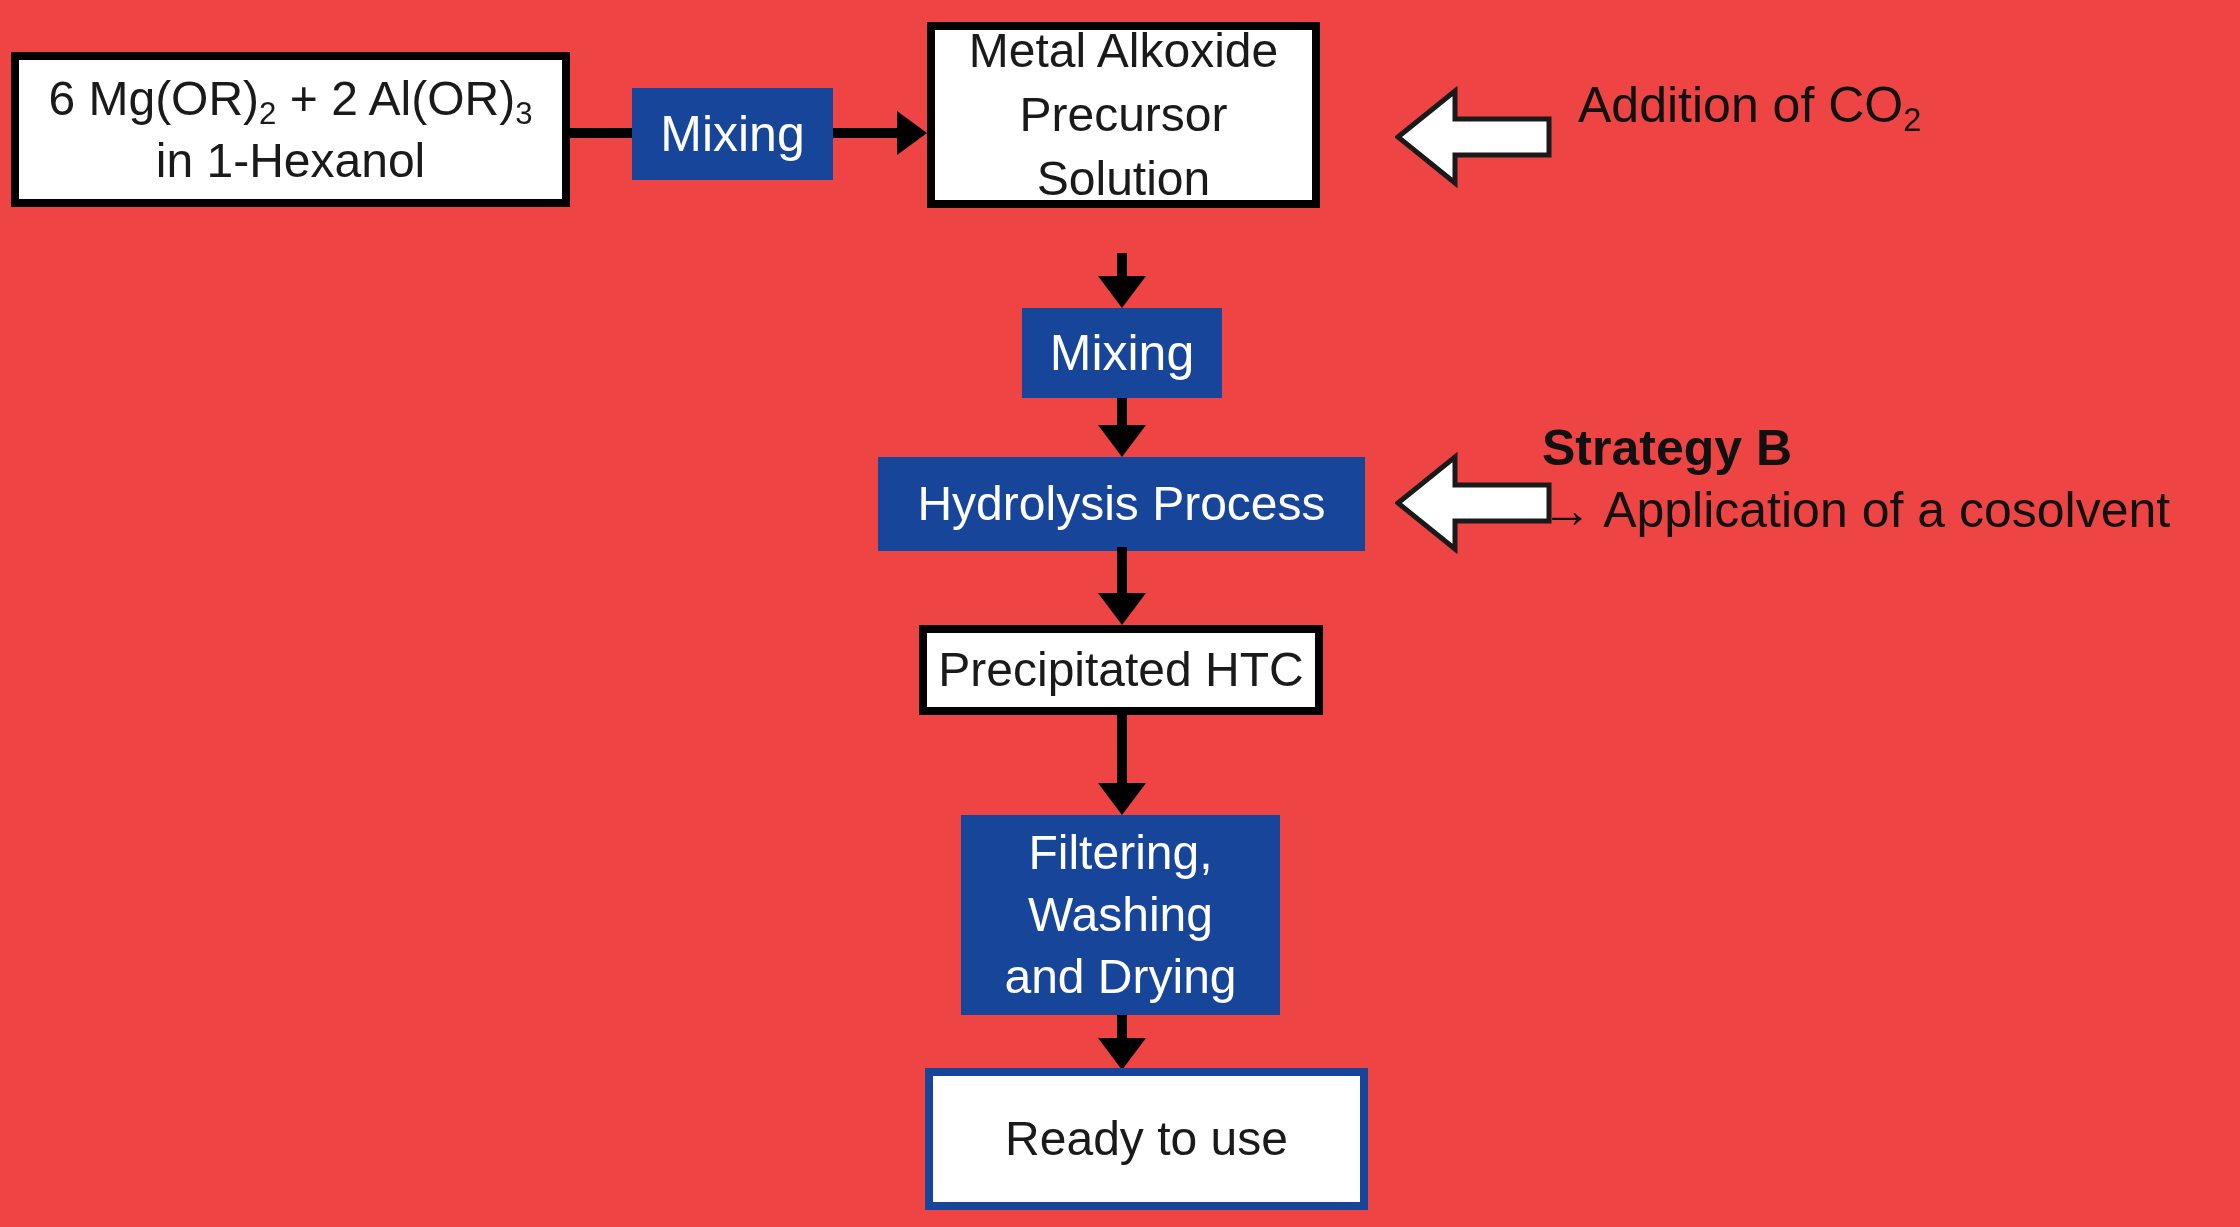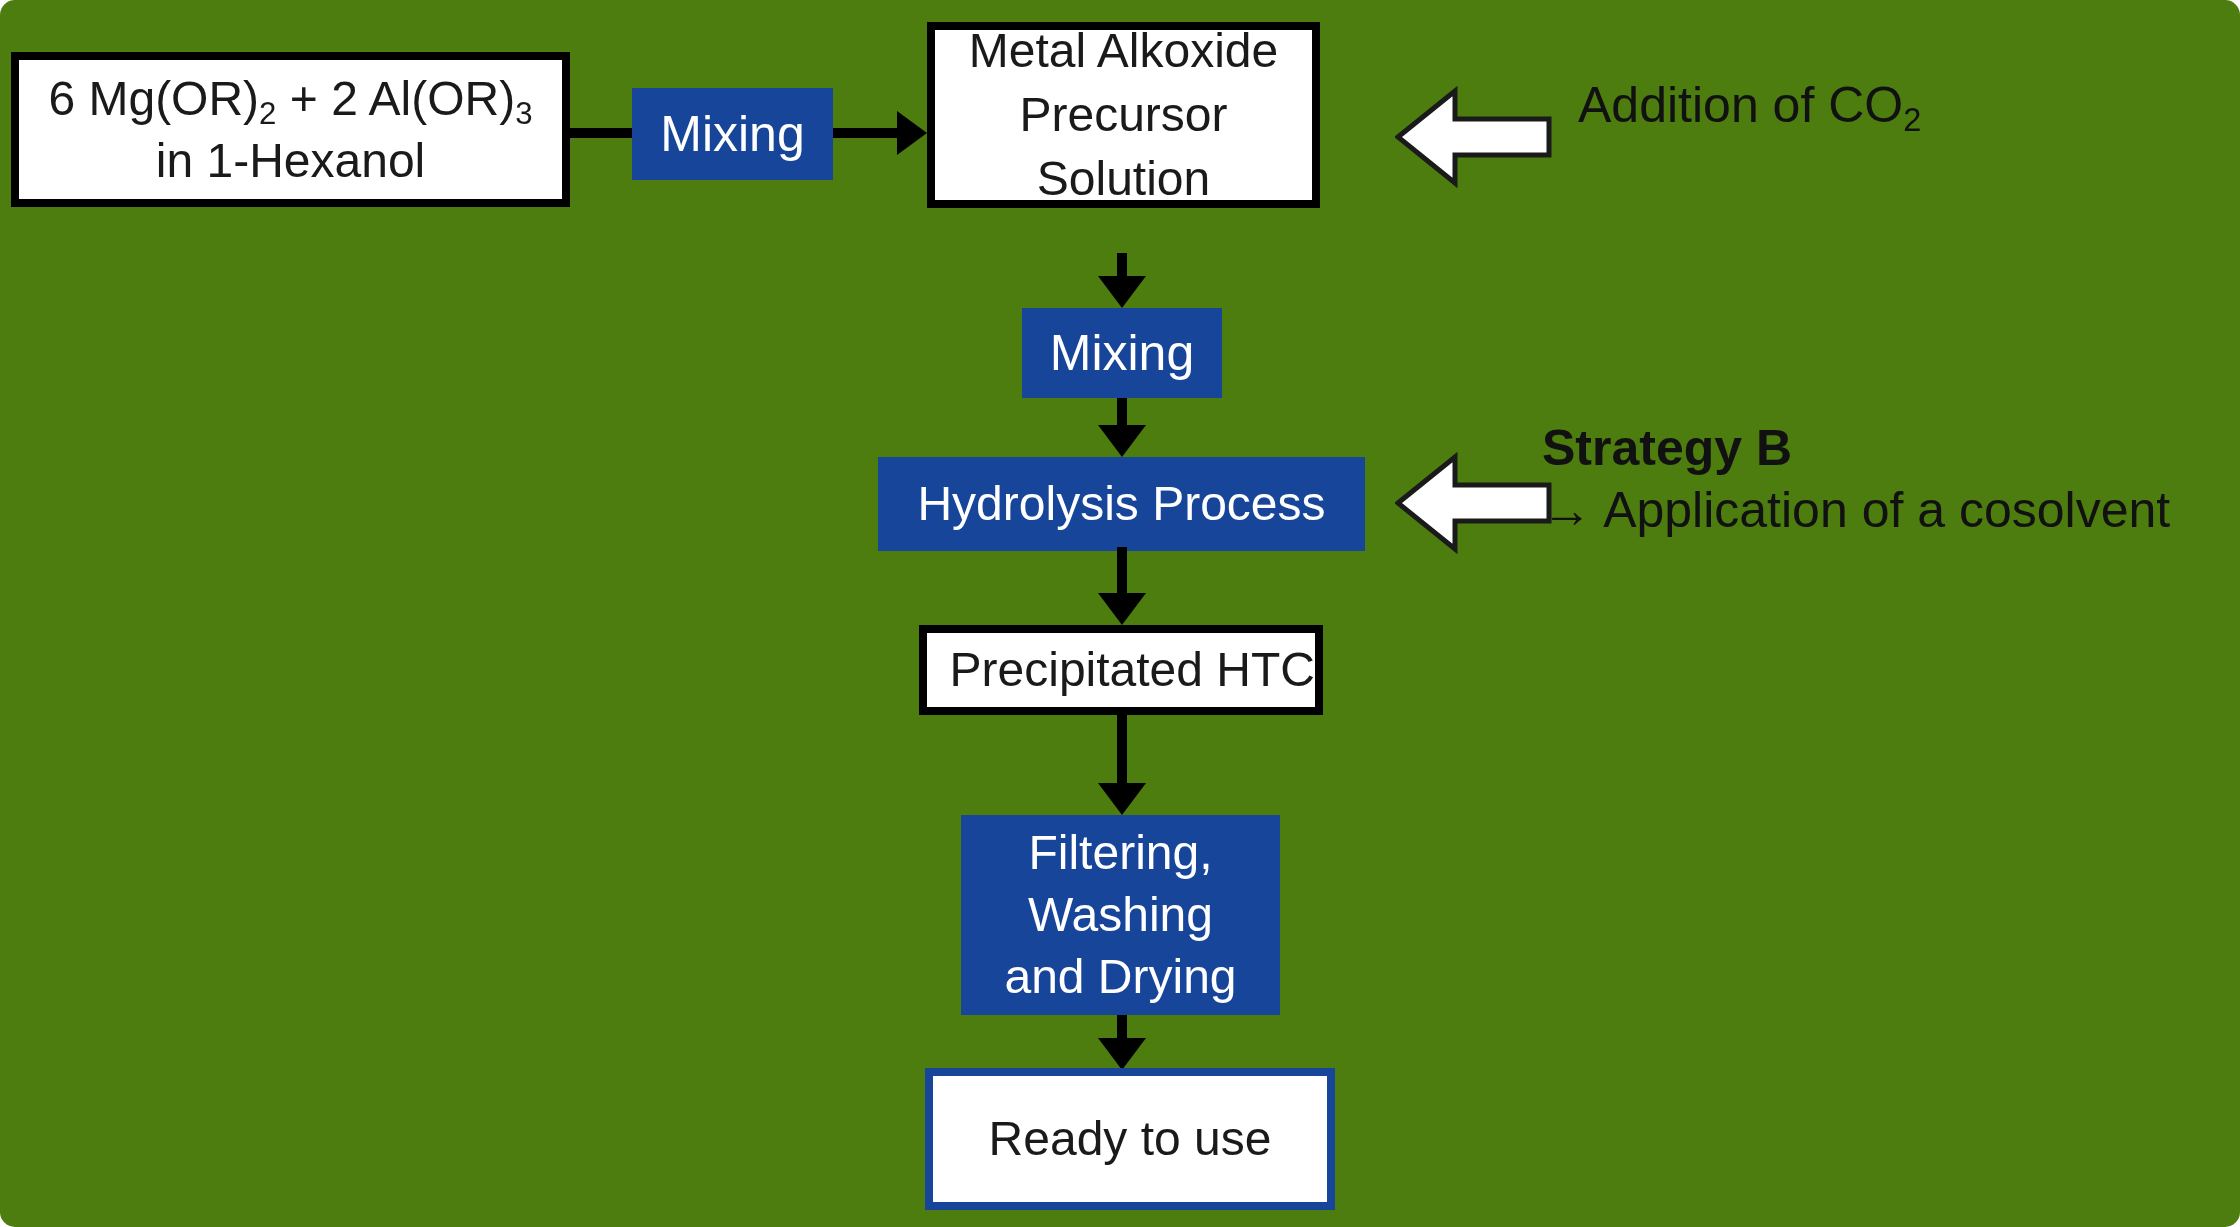--- a/index.html
+++ b/index.html
@@ -55,21 +55,21 @@
     font-size: 50px;
     line-height: 62px;
     white-space: nowrap;
     color: #111111;
   }
   .note .ntitle { font-weight: bold; }
 </style>
 </head>
 <body>
 
-<div class="canvas" style="--accent: #17459a; --ink: #000000; background: #4d7c0f; border-radius: 15px;">
+<div class="canvas" style="--accent: #17459a; --ink: #000000; background: #ef4444;">
 
   <div class="box outlined" style="left:11px; top:52px; width:559px; height:155px;">
     <div class="bline"><span>6 Mg(OR)</span><sub>2</sub><span> + 2 Al(OR)</span><sub>3</sub></div>
     <div class="bline"><span>in 1-Hexanol</span></div>
   </div>
 
   <div class="hline" style="left:565px; top:128px; width:335px;"></div>
   <div class="hhead" style="left:897px; top:111px;"></div>
 
   <div class="box filled" style="left:632px; top:88px; width:201px; height:92px; font-size:50px;">
@@ -92,37 +92,37 @@
   <div class="vline" style="left:1117px; top:398px; height:28px;"></div>
   <div class="vhead" style="left:1098px; top:425px;"></div>
 
   <div class="box filled" style="left:878px; top:457px; width:487px; height:94px;">
     <span class="bline">Hydrolysis Process</span>
   </div>
 
   <div class="vline" style="left:1117px; top:547px; height:48px;"></div>
   <div class="vhead" style="left:1098px; top:593px;"></div>
 
-  <div class="box outlined" style="left:919px; top:625px; width:404px; height:90px;align-items:flex-end;">
+  <div class="box outlined" style="left:919px; top:625px; width:404px; height:90px;">
     <span class="bline">Precipitated HTC</span>
   </div>
 
   <div class="vline" style="left:1117px; top:715px; height:70px;"></div>
   <div class="vhead" style="left:1098px; top:783px;"></div>
 
   <div class="box filled" style="left:961px; top:815px; width:319px; height:200px;">
     <div class="bline"><span>Filtering,</span></div>
     <div class="bline"><span>Washing</span></div>
     <div class="bline"><span>and Drying</span></div>
   </div>
 
   <div class="vline" style="left:1117px; top:1015px; height:25px;"></div>
   <div class="vhead" style="left:1098px; top:1038px;"></div>
 
-  <div class="box outlined-blue" style="left:925px; top:1068px; width:410px; height:142px;">
+  <div class="box outlined-blue" style="left:925px; top:1068px; width:443px; height:142px;">
     <span class="bline">Ready to use</span>
   </div>
 
   <svg class="block-arrow" style="left:1395px; top:86px;" width="158" height="102" viewBox="0 0 158 102">
     <polygon points="3,51 60,5 60,33 154,33 154,69 60,69 60,97" fill="#ffffff" stroke="#1a1a1a" stroke-width="5" stroke-linejoin="miter"></polygon>
   </svg>
 
   <div class="note" style="left:1578px; top:74px;">
     <div><span>Addition of CO</span><sub>2</sub></div>
   </div>

